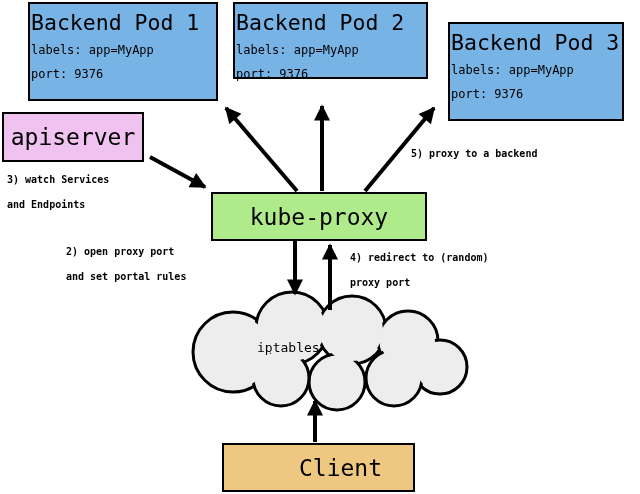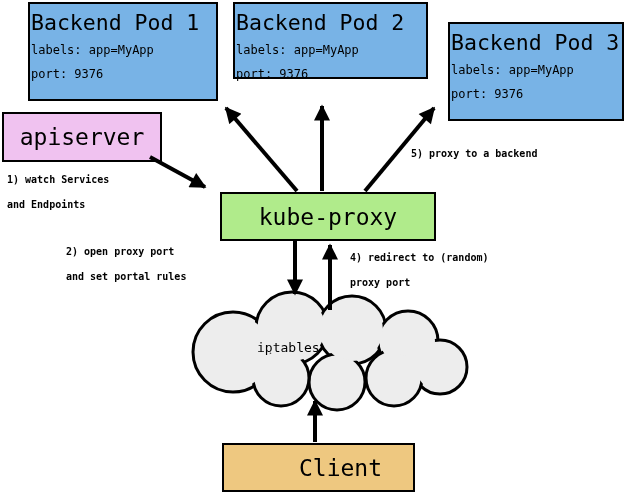--- a/index.html
+++ b/index.html
@@ -30,22 +30,22 @@
     line-height:24px;
     white-space:nowrap;
   }
   .pod1{left:28px;top:2px;width:190px;height:99px;}
   .pod2{left:233px;top:2px;width:195px;height:77px;}
   .pod3{left:448px;top:2px;width:176px;height:99px;margin-top:20px;}
   .label-box{
     display:flex;align-items:center;justify-content:center;
     font-size:23px;
   }
-  .apiserver{left:2px;top:112px;width:160px;height:50px;background:#f0c2f0;}
-  .kubeproxy{left:220px;top:192px;width:216px;height:49px;background:#b0eb8b;}
+  .apiserver{left:2px;top:112px;width:142px;height:50px;background:#f0c2f0;}
+  .kubeproxy{left:211px;top:192px;width:216px;height:49px;background:#b0eb8b;}
   .client{left:222px;top:443px;width:193px;height:49px;background:#eec880;padding-left:44px;}
   .lbl{
     position:absolute;
     font-weight:bold;
     font-size:10px;
     line-height:25px;
     white-space:pre-line;
   }
   .lbl1{left:7px;top:167px;}
   .lbl2{left:66px;top:239px;}
@@ -130,21 +130,21 @@
       <line x1="330" y1="310" x2="330" y2="245" marker-end="url(#ah)"></line>
       <line x1="315" y1="442" x2="315" y2="401" marker-end="url(#ah)"></line>
       <line x1="297" y1="191" x2="226" y2="108" marker-end="url(#ah)"></line>
       <line x1="322" y1="191" x2="322" y2="106" marker-end="url(#ah)"></line>
       <line x1="365" y1="191" x2="434" y2="108" marker-end="url(#ah)"></line>
     </g>
   </svg>
 
   <div class="iptables-lbl">iptables</div>
 
-  <div class="lbl lbl1">1) watch Services
+  <div class="lbl lbl1">3) watch Services
 and Endpoints</div>
   <div class="lbl lbl2">2) open proxy port
 and set portal rules</div>
   <div class="lbl lbl4">4) redirect to (random)
 proxy port</div>
   <div class="lbl lbl5">5) proxy to a backend</div>
 
 </div>
 
 </body></html>

